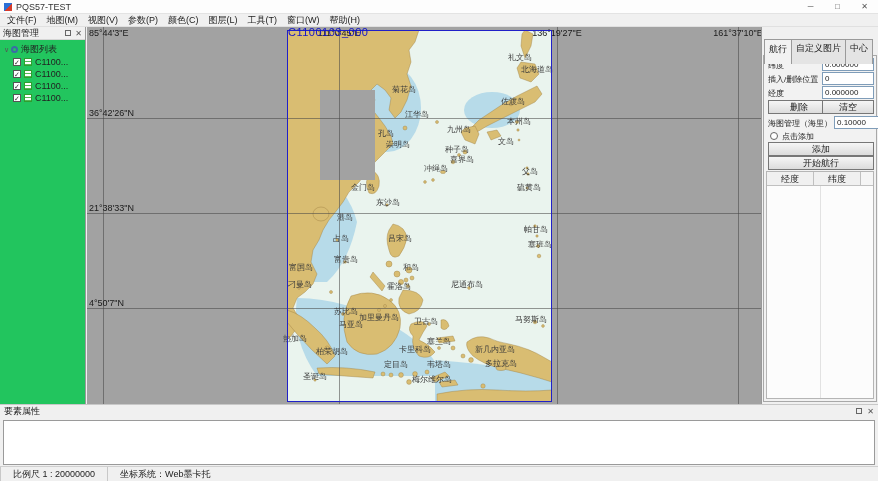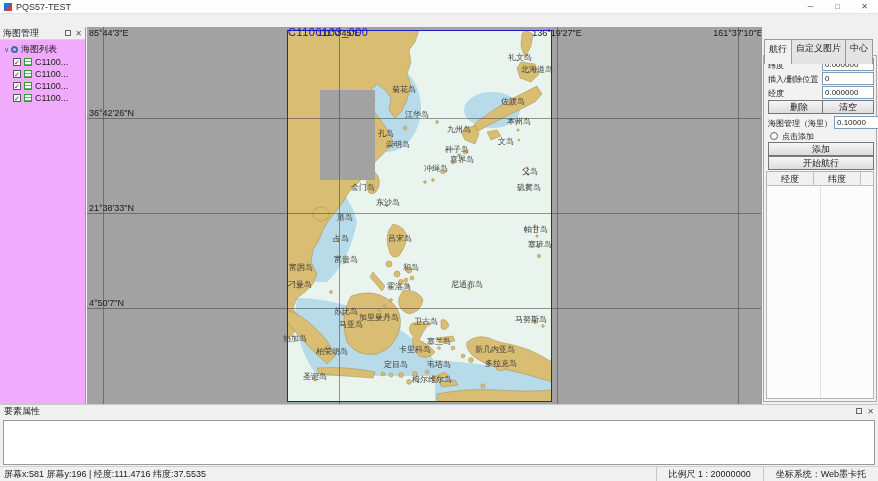--- a/index.html
+++ b/index.html
@@ -15,21 +15,21 @@
 
   
   .menubar{position:absolute;left:0;top:14px;right:0;height:13px;background:#f0f0f0;border-bottom:1px solid #e0e0e0;display:flex;align-items:center;padding-left:2px}
   .menu-item{padding:0 5px;font-size:9px;color:#222}
 
   
   .left-panel{position:absolute;left:0;top:27px;width:86px;height:377px;background:#fff;border-right:1px solid #9a9a9a}
   .panel-header{height:13px;background:#f0f0f0;border-bottom:1px solid #d5d5d5;display:flex;align-items:center;padding:0 3px;font-size:9px}
   .panel-header .hdr-icons{margin-left:auto;display:flex;gap:4px;color:#555;font-size:8px;align-items:center}
   .pin-box{width:6px;height:6px;border:1px solid #666;display:inline-block}
-  .tree{position:relative;background:#f0abfc;height:364px}
+  .tree{position:relative;background:#22c55e;height:364px}
   .tree-row{position:absolute;left:0;right:0;height:11px;display:flex;align-items:center;font-size:9px;white-space:nowrap}
   .caret{font-size:7px;color:#555;width:9px;text-align:center}
   .circle-ico{width:7px;height:7px;border:2px solid #3a6ea5;border-radius:50%;margin-right:3px;flex:none}
   .cb{width:8px;height:8px;border:1px solid #555;background:#fff;font-size:7px;line-height:7px;text-align:center;color:#333;margin-right:3px;flex:none}
   .chart-ico{width:8px;height:8px;border:1px solid #2f9e2f;background:linear-gradient(#fff 0 2px,#57b957 2px 3px,#fff 3px 5px,#57b957 5px 6px,#fff 6px);margin-right:3px;flex:none}
   .tree-label{overflow:hidden;text-overflow:ellipsis}
 
   
   .map-canvas{position:absolute;left:87px;top:27px;width:674px;height:377px;background:#a2a2a2;overflow:hidden}
   .chart{position:absolute;left:200px;top:3px;width:265px;height:372px;z-index:1}
@@ -80,20 +80,31 @@
   <div class="titlebar">
     <span class="app-icon"></span>
     <span class="title-text">PQS57-TEST</span>
     <div class="win-controls">
       <span class="win-btn">─</span>
       <span class="win-btn">□</span>
       <span class="win-btn">✕</span>
     </div>
   </div>
 
+  <div class="menubar">
+      <span class="menu-item">文件(F)</span>
+      <span class="menu-item">地图(M)</span>
+      <span class="menu-item">视图(V)</span>
+      <span class="menu-item">参数(P)</span>
+      <span class="menu-item">颜色(C)</span>
+      <span class="menu-item">图层(L)</span>
+      <span class="menu-item">工具(T)</span>
+      <span class="menu-item">窗口(W)</span>
+      <span class="menu-item">帮助(H)</span>
+    </div>
 
   <div class="left-panel">
     <div class="panel-header">
       <span>海图管理</span>
       <span class="hdr-icons">
         <span class="pin-box"></span>
         <span>✕</span>
       </span>
     </div>
     <div class="tree">
@@ -290,18 +301,17 @@
   <div class="bottom-header">
     <span>要素属性</span>
     <span class="hdr-icons">
       <span class="pin-box"></span>
       <span>✕</span>
     </span>
   </div>
   <div class="bottom-box"></div>
 
   <div class="statusbar">
-    <span class="sb-left">屏幕x:581 屏幕y:196 | 经度:111.4716 纬度:37.5535</span>
     <span class="sb-seg">比例尺 1 : 20000000</span>
     <span class="sb-seg">坐标系统：Web墨卡托</span>
   </div>
 
 </div>
 
 </body></html>

